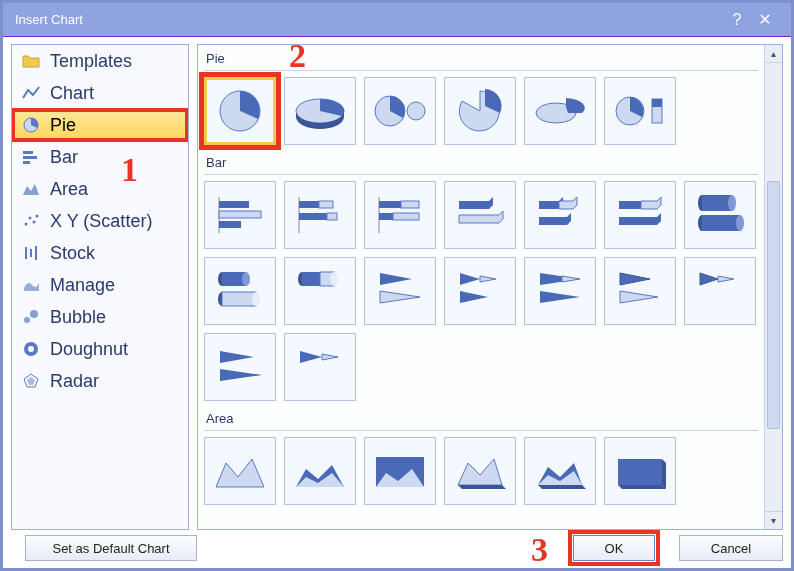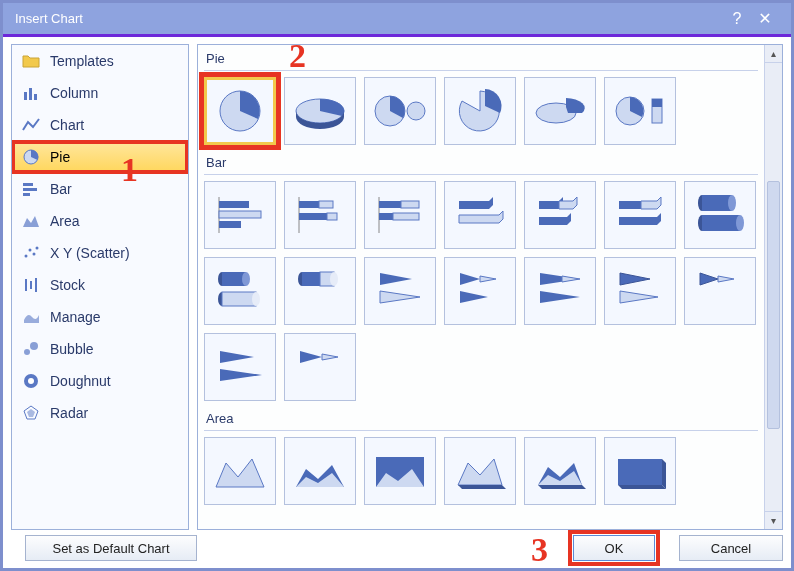--- a/index.html
+++ b/index.html
@@ -1,28 +1,28 @@
 <!DOCTYPE html>
 <html><head>
 <meta charset="utf-8">
 <style>
   * { box-sizing: border-box; margin: 0; padding: 0; font-family: "Segoe UI", Tahoma, sans-serif; }
   body { background: #fff; width: 794px; height: 571px; overflow: hidden; position: relative; border: 3px solid #7e8fcd; }
   
-  .titlebar { height: 34px; background: #8ea3df; display: flex; align-items: center; padding: 0 12px; color: #fff; font-size: 13px; border-bottom: 3px solid #6d28d9; }
+  .titlebar { height: 34px; background: #8ea3df; display: flex; align-items: center; padding: 0 12px; color: #fff; font-size: 13px; border-bottom: 1px solid #6d28d9; }
   .titlebar .title { flex: 1; color: #fff; }
   .titlebar .help { width: 28px; text-align: center; font-size: 16px; cursor: pointer; }
   .titlebar .close { width: 28px; text-align: center; font-size: 16px; cursor: pointer; }
 
   
   .main { position: absolute; top: 41px; left: 8px; right: 8px; bottom: 38px; display: flex; gap: 8px; }
 
   
   .sidebar { width: 178px; border: 1px solid #9cb0da; background: #f8faff; overflow: hidden; }
-  .side-item { display: flex; align-items: center; height: 32px; padding: 0 10px; gap: 10px; font-size: 14px; color: #2a3a6a; cursor: pointer; position: relative; }
+  .side-item { display: flex; align-items: center; height: 32px; padding: 0 10px; gap: 10px; font-size: 18px; color: #2a3a6a; cursor: pointer; position: relative; }
   .side-item .icon { width: 18px; height: 18px; display: inline-block; }
   .side-item.selected { background: linear-gradient(#ffe79f, #ffd65a); color: #000; }
   .side-item.redbox::after { content:""; position:absolute; left:-1px; top:-1px; right:-1px; bottom:-1px; border:4px solid #e73423; pointer-events:none; }
 
   
   .right { flex: 1; border: 1px solid #9cb0da; background: #fdfefe; position: relative; display: flex; }
   .groups { flex: 1; overflow: hidden; padding: 4px 6px; position: relative; }
   .group-label { font-size: 13px; color: #2a3a6a; padding: 2px 2px 4px; border-bottom: 1px solid #c7d1ea; margin-bottom: 6px; }
   .thumbs { display: flex; flex-wrap: wrap; gap: 8px; margin-bottom: 8px; }
   .thumb { width: 72px; height: 68px; border: 1px solid #b4c1de; background: #f4f8ff; display: flex; align-items: center; justify-content: center; cursor: pointer; position: relative; }
@@ -61,30 +61,20 @@
 <div class="main">
 
   <div class="sidebar">
     <div class="side-item">
       <span class="icon">
         <svg viewBox="0 0 18 18">
             <path d="M1 4h5l2 2h9v9H1z" fill="#f2c94c" stroke="#caa437"></path>
           </svg>
       </span>
       <span>Templates</span>
-    </div>
-    <div class="side-item">
-      <span class="icon">
-        <svg viewBox="0 0 18 18">
-            <rect x="2" y="8" width="3" height="8" fill="#5a78c4"></rect>
-            <rect x="7" y="4" width="3" height="12" fill="#5a78c4"></rect>
-            <rect x="12" y="10" width="3" height="6" fill="#5a78c4"></rect>
-          </svg>
-      </span>
-      <span>Column</span>
     </div>
     <div class="side-item">
       <span class="icon">
         <svg viewBox="0 0 18 18">
             <polyline points="1,14 6,6 11,11 17,3" fill="none" stroke="#5a78c4" stroke-width="2"></polyline>
           </svg>
       </span>
       <span>Chart</span>
     </div>
     <div class="side-item selected redbox">

